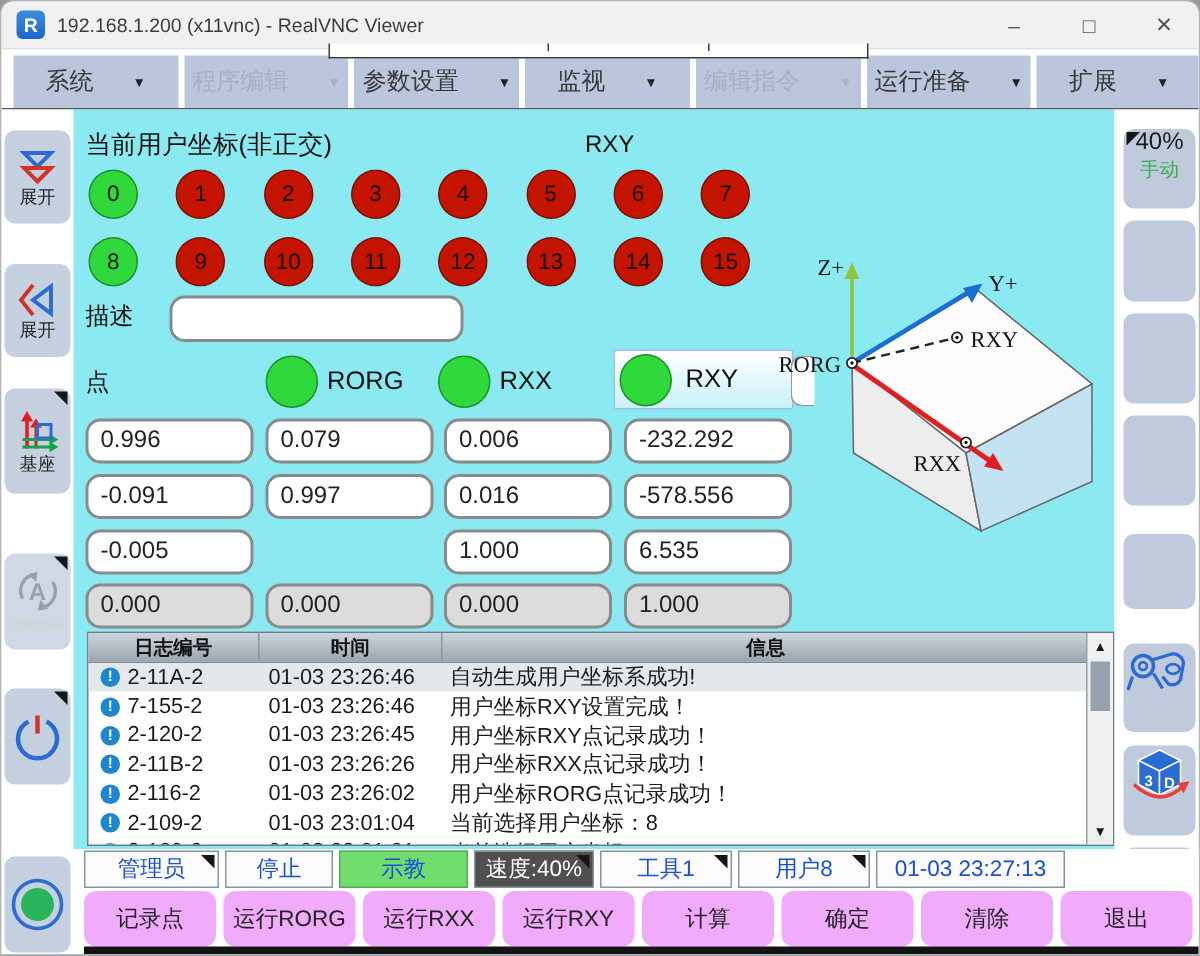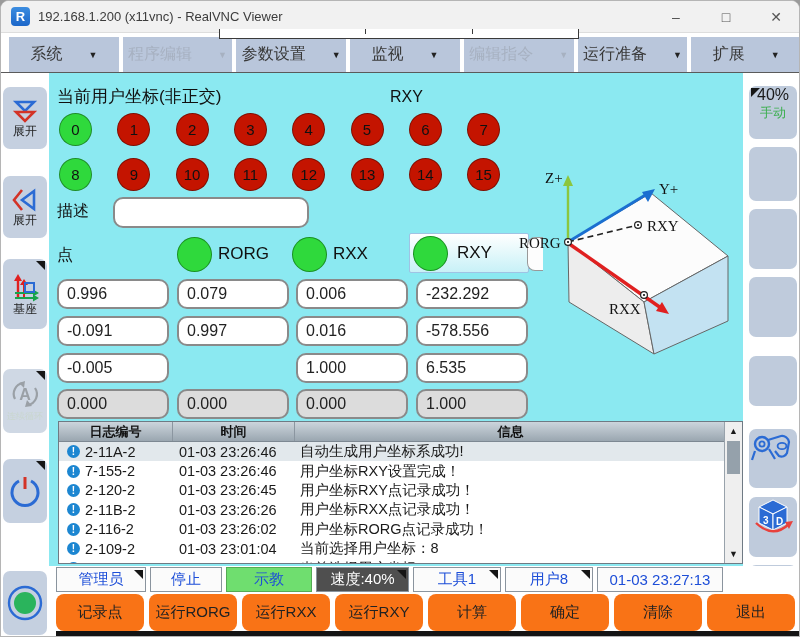--- a/index.html
+++ b/index.html
@@ -90,21 +90,21 @@
   
   .statusbar{position:absolute;left:48px;top:565px;width:752px;height:28px;background:#fff;
         display:flex;gap:4px;padding:1px 0 0 7px;}
   .scell{height:25px;border:1px solid #8a949e;background:#fbfbfb;display:flex;align-items:center;
         justify-content:center;font-size:15px;color:#1d4ed8;position:relative;}
   .scell.green{background:#6fde6f;border-color:#5a5;}
   .scell.dark{background:#4f4f4f;color:#fff;}
   
   .bottombar{position:absolute;left:48px;top:593px;width:752px;height:44px;background:#fff;
         display:flex;gap:5px;padding-left:7px;}
-  .bbtn{width:88px;height:37px;background:#f97316;border-radius:8px;display:flex;align-items:center;
+  .bbtn{width:88px;height:37px;background:#f0abfc;border-radius:8px;display:flex;align-items:center;
         justify-content:center;font-size:15px;color:#222;}
   .blackstrip{position:absolute;left:55px;top:630px;width:745px;height:7px;background:#141414;}
 </style>
 </head>
 <body>
 
 <div id="win">
 
   <div class="titlebar">
     <div class="vnc-logo">R</div>
@@ -387,21 +387,21 @@
         <polygon points="42,24 34,25 38,32" fill="#e8413c"></polygon>
       </svg>
     </div>
     <div class="rbtn" style="top:492px;height:60px;"></div>
   </div>
 
   <div class="statusbar">
       <div class="scell light corner" style="width: 90px;">管理员</div>
       <div class="scell light" style="width: 72px;">停止</div>
       <div class="scell green" style="width: 86px;">示教</div>
-      <div class="scell dark corner" style="width: 93px;">速度:40%</div>
+      <div class="scell dark corner" style="width: 80px;">速度:40%</div>
       <div class="scell light corner" style="width: 88px;">工具1</div>
       <div class="scell light corner" style="width: 88px;">用户8</div>
       <div class="scell light" style="width: 126px;">01-03 23:27:13</div>
     </div>
   <div class="bottombar">
       <div class="bbtn">记录点</div>
       <div class="bbtn">运行RORG</div>
       <div class="bbtn">运行RXX</div>
       <div class="bbtn">运行RXY</div>
       <div class="bbtn">计算</div>

